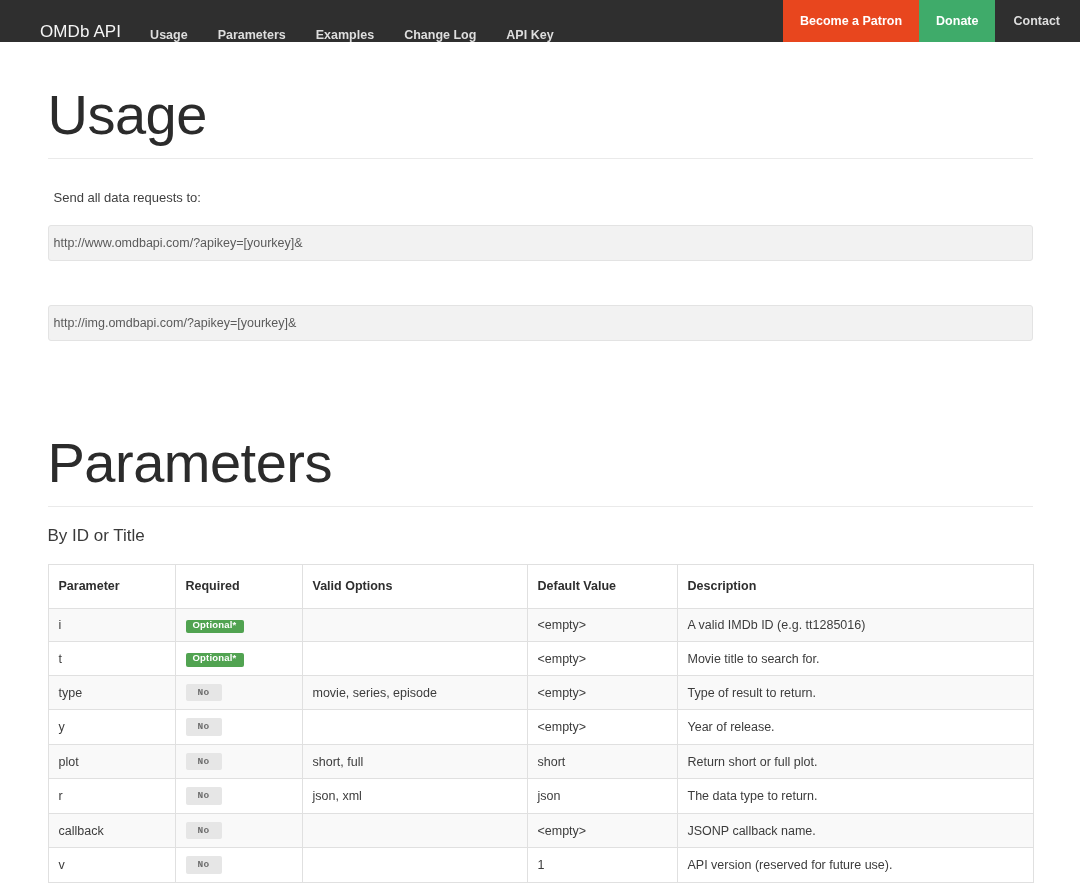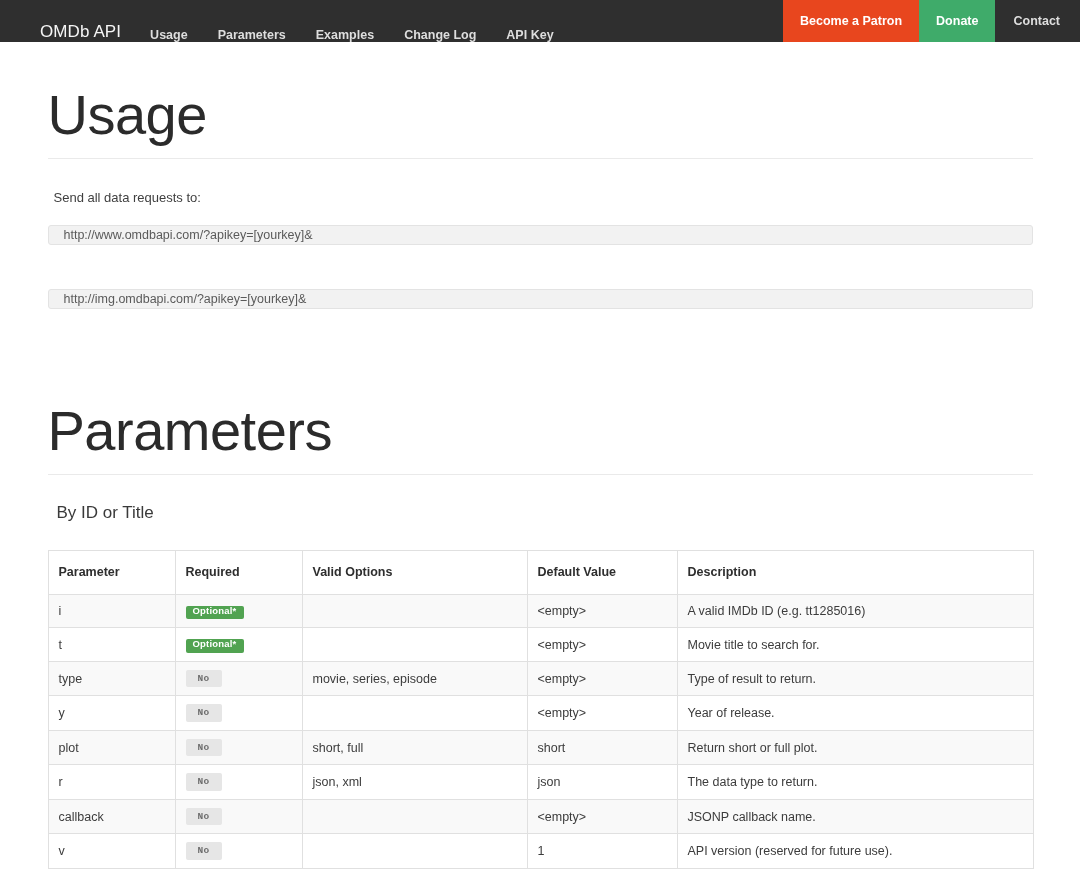--- a/index.html
+++ b/index.html
@@ -93,41 +93,41 @@
     border: 0;
     border-top: 1px solid #eaeaea;
     margin: 0;
     height: 0;
     width: 985px;
   }
   h3.sub-heading {
     font-size: 17px;
     font-weight: 400;
     color: #3a3a3a;
-    margin: 9px;
+    margin: 0;
     padding: 0;
   }
   .field-label {
     font-size: 13px;
     color: #3f3f3f;
     margin: 6px;
     padding: 0;
     line-height: 1.4;
   }
   .url-input {
     display: block;
     width: 985px;
-    height: 20px;
+    height: 36px;
     background: #f2f2f2;
     border: 1px solid #e3e3e3;
     border-radius: 3px;
     font-family: "Liberation Sans", sans-serif;
     font-size: 12.5px;
     color: #5a5a5a;
-    padding: 0 15px;
+    padding: 0 5px;
     outline: none;
   }
 
   
   table.params {
     width: 985px;
     border-collapse: collapse;
     font-size: 12.5px;
     table-layout: fixed;
   }

